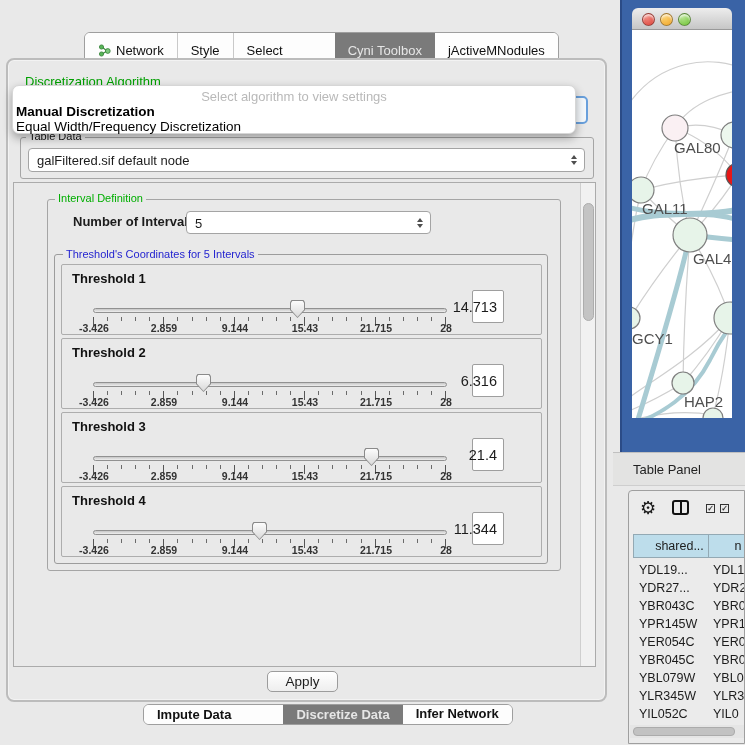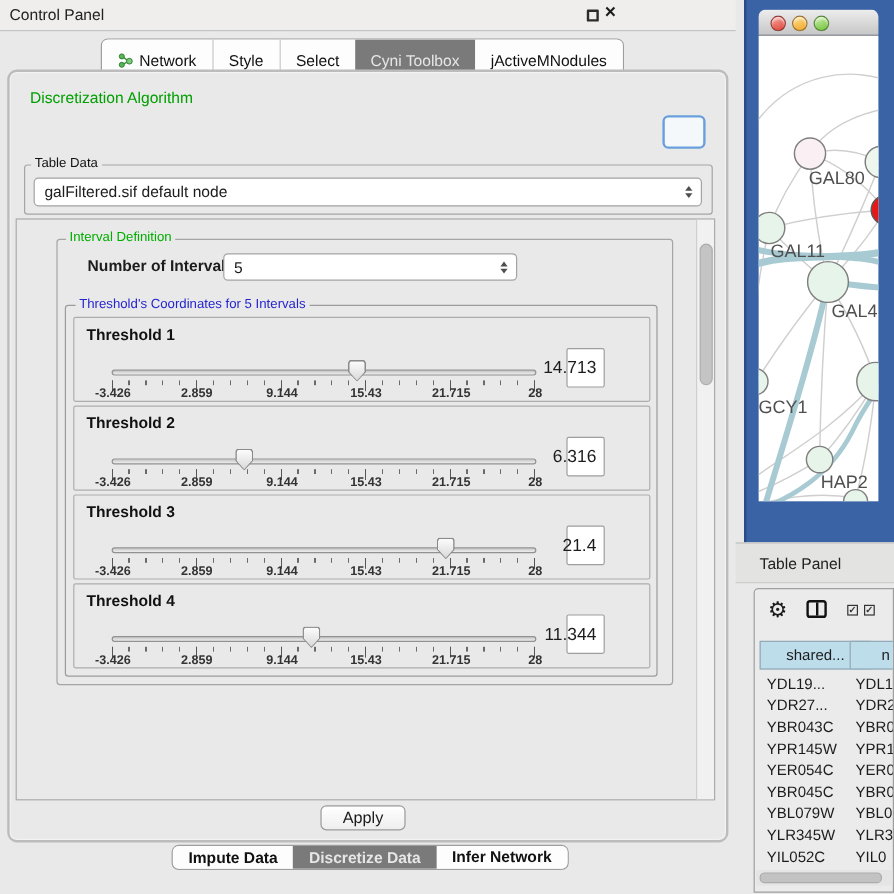--- a/index.html
+++ b/index.html
@@ -10,21 +10,21 @@
 
   
   .titlebar { left:0; top:0; width:613px; height:26px; background:#EFEEED; border-bottom:1px solid #C4C4C4; }
   .titlebar .t { position:absolute; left:8px; top:5px; font-size:13px; color:#222; }
   .float-ic { position:absolute; left:489px; top:8px; width:10px; height:10px; border:2px solid #2B2B2B; border-radius:1px; }
   .close-ic { position:absolute; left:504px; top:2px; font-size:16px; font-weight:700; color:#1B1B1B; }
 
   .tabgroup { display:inline-flex; border:1px solid #9E9E9E; border-radius:6px; overflow:hidden; background:#FDFDFD; height:36px; }
   .tabgroup .tab { display:flex; align-items:center; gap:5px; padding:0 13px; font-size:13px; line-height:21px; color:#111; background:#FDFDFD; border-left:1px solid #C9C9C9; white-space:nowrap; }
   .tabgroup .tab:first-child { border-left:none; }
-  .tabgroup .tab.sel { background:#7A7A7A; color:#E6E6E6; border-left:none; }
+  .tabgroup .tab.sel { background:#7A7A7A; color:#E6E6E6; border-left:none;margin-left:39px; }
   .tabgroup .tab.sel + .tab { border-left:none; }
 
   .outer-panel { left:6px; top:58px; width:601px; height:644px; background:#E9E9E9; border:2px solid #BCBCBC; border-radius:8px; box-shadow: inset 0 0 0 1px #F3F3F3; }
 
   
   .group { position:absolute; border:1px solid #A5A5A5; border-radius:3px; }
   .chip { position:absolute; background:#E9E9E9; padding:0 3px; font-size:11px; line-height:13px; white-space:nowrap; }
   .chip.green { color:#00AE00; }
   .chip.blue { color:#2424D0; }
   .chip.black { color:#111; }
@@ -90,25 +90,20 @@
   .hlane { position:absolute; left:1px; top:234px; width:114px; height:13px; background:#E5E5E5; }
   .hthumb { position:absolute; left:3px; top:2px; width:102px; height:9px; background:#C2C2C2; border:1px solid #ABABAB; border-radius:4px; }
 
   .net-icon { flex:0 0 auto; }
 </style>
 </head>
 <body>
 
 <div class="app">
 
-  <div class="abs titlebar">
-    <span class="t">Control Panel</span>
-    <div class="float-ic"></div>
-    <div class="close-ic">×</div>
-  </div>
 
   <div class="abs" style="left:84px; top:32px;">
     <div class="tabgroup">
       <div class="tab">
         <svg class="net-icon" width="13" height="13" viewBox="0 0 13 13">
           <line x1="4" y1="3" x2="9" y2="7" stroke="#3F8F3F" stroke-width="1.2"></line>
           <line x1="4" y1="10" x2="9" y2="7" stroke="#3F8F3F" stroke-width="1.2"></line>
           <circle cx="3.5" cy="3" r="2.1" fill="#58B558" stroke="#2E7D32" stroke-width="0.8"></circle>
           <circle cx="3.5" cy="10" r="2.1" fill="#58B558" stroke="#2E7D32" stroke-width="0.8"></circle>
           <circle cx="9.8" cy="7" r="2.4" fill="#7DC97D" stroke="#2E7D32" stroke-width="0.8"></circle>
@@ -128,20 +123,25 @@
           <span>jActiveMNodules</span>
         </div>
     </div>
   </div>
 
   <div class="abs outer-panel"></div>
 
   <div class="abs hidden-label">Discretization Algorithm</div>
   <div class="abs combo-frag"></div>
 
+  <div class="abs popup">
+    <div class="hint">Select algorithm to view settings</div>
+    <div class="opt1">Manual Discretization</div>
+    <div class="opt2">Equal Width/Frequency Discretization</div>
+  </div>
 
   <div class="abs group" style="left:20px; top:137px; width:574px; height:42px;"></div>
   <div class="abs chip black" style="left:26px; top:130px;">Table Data</div>
   <div class="abs combo" style="left:28px; top:148px; width:557px; height:24px;">
     <span class="val">galFiltered.sif default node</span>
     <span class="spin">
         <span class="tri-up"></span>
         <span class="tri-dn"></span>
       </span>
   </div>

